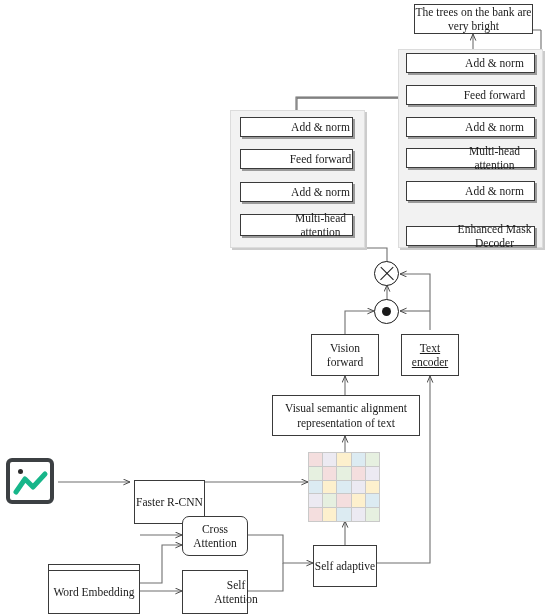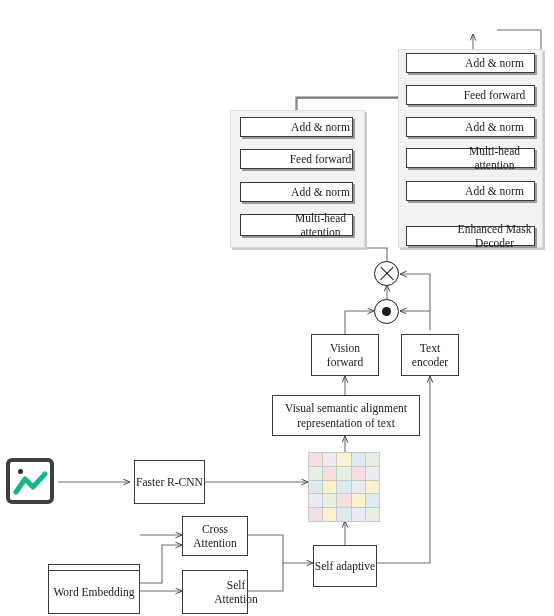--- a/index.html
+++ b/index.html
@@ -109,20 +109,23 @@
       <path d="M248,535 L283,535 L283,563 L313,563" marker-end="url(#ah)"></path>
 
       <path d="M248,591 L283,591 L283,563"></path>
 
       <path d="M345,545 L345,521" marker-end="url(#ah)"></path>
 
       <path d="M377,563 L430,563 L430,376" marker-end="url(#ah)"></path>
     </g>
   </svg>
 
+  <div class="box" style="left:414px;top:4px;width:119px;height:30px;">
+    <span>The trees on the bank are very bright</span>
+  </div>
 
   <div class="panel" style="left:398px;top:49px;width:145px;height:199px;"></div>
 
   <div class="box shadow" style="left:406px;top:53px;width:129px;height:20px;">
     <span>Add &amp; norm</span>
   </div>
   <div class="box shadow" style="left:406px;top:85px;width:129px;height:20px;">
     <span>Feed forward</span>
   </div>
   <div class="box shadow" style="left:406px;top:117px;width:129px;height:20px;">
@@ -159,21 +162,21 @@
   </div>
 
   <div class="op" style="left:374px;top:299px;width:25px;height:25px;">
     <span class="core" style="left:7px;top:7px;width:9px;height:9px;"></span>
   </div>
 
   <div class="box" style="left:311px;top:334px;width:68px;height:42px;flex-direction:column;">
     <span style="white-space:pre-line;">Vision forward</span>
   </div>
   <div class="box" style="left:401px;top:334px;width:58px;height:42px;flex-direction:column;">
-    <span style="white-space:pre-line;">Text encoder</span>
+    <span style="white-space:pre-line;text-decoration:underline;">Text encoder</span>
   </div>
 
   <div class="box" style="left:272px;top:395px;width:148px;height:41px;padding:0 4px;">
     <span>Visual semantic alignment representation of text</span>
   </div>
 
   <div class="grid" style="left:308px;top:452px;width:70px;height:68px;" id="featgrid">
       <div style="background: rgb(244, 222, 222);"></div>
       <div style="background: rgb(236, 234, 242);"></div>
       <div style="background: rgb(253, 240, 205);"></div>
@@ -201,32 +204,32 @@
       <div style="background: rgb(230, 240, 224);"></div>
     </div>
 
   <div class="imgicon" style="left:6px;top:458px;width:48px;height:46px;">
     <span class="dot"></span>
     <svg width="38" height="32" viewBox="0 0 38 32" style="position:absolute;left:2px;top:6px;">
       <path d="M4,24 L13,11 L21,19 L33,6" fill="none" stroke="#17b68a" stroke-width="5" stroke-linecap="round" stroke-linejoin="round"></path>
     </svg>
   </div>
 
-  <div class="box" style="left:134px;top:460px;width:71px;height:44px;">
+  <div class="box" style="left:134px;top:480px;width:71px;height:44px;">
     <span>Faster R-CNN</span>
   </div>
 
   <div class="box" style="left:48px;top:516px;width:92px;height:40px;margin-top:48px;">
     <span>SEBERT</span>
   </div>
   <div class="box" style="left:48px;top:570px;width:92px;height:44px;">
     <span>Word Embedding</span>
   </div>
 
-  <div class="box" style="left:182px;top:516px;width:66px;height:40px;">
+  <div class="box" style="left:182px;top:516px;width:66px;height:40px;border-radius:7px;">
     <span>Cross Attention</span>
   </div>
   <div class="box" style="left:182px;top:570px;width:66px;height:44px;padding-left:42px;">
     <span>Self Attention</span>
   </div>
 
   <div class="box" style="left:313px;top:545px;width:64px;height:42px;">
     <span>Self adaptive</span>
   </div>
 

